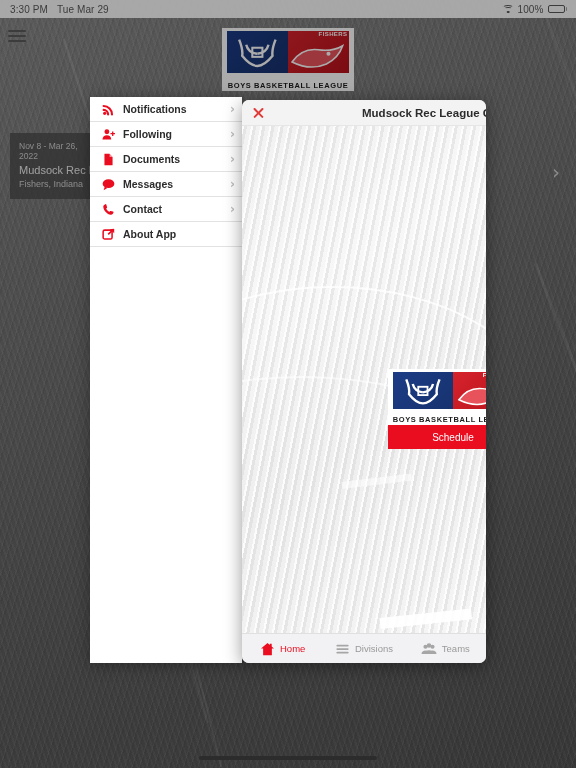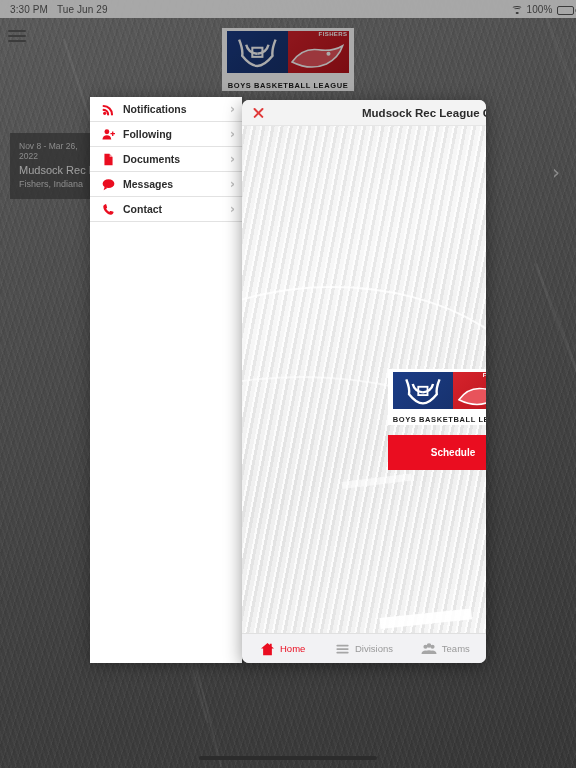--- a/index.html
+++ b/index.html
@@ -30,21 +30,21 @@
   #backdrop .s5 { left:60px; top:640px; width:260px; height:2px; transform:rotate(76deg); }
 
   
   #statusbar {
     position:absolute; left:0; top:0; width:576px; height:18px;
     display:flex; align-items:center; z-index:60;
     color:#3b3b3b; font-size:10px; letter-spacing:0.1px;
     background:rgba(175,175,175,0.92);
   }
   #statusbar .left { display:flex; gap:9px; padding-left:10px; }
-  #statusbar .right { margin-left:auto; display:flex; align-items:flex-end; gap:4px; }
+  #statusbar .right { margin-left:auto; display:flex; align-items:center; gap:4px; padding-right:9px; }
   .wifi-glyph { display:inline-block; width:11px; height:9px; position:relative; }
   .wifi-glyph i {
     position:absolute; left:50%; border:1.4px solid #3b3b3b; border-bottom-color:transparent;
     border-left-color:transparent; border-right-color:transparent; border-radius:50% 50% 0 0;
     transform:translateX(-50%);
   }
   .wifi-glyph i:nth-child(1){ width:11px; height:5px; top:0; }
   .wifi-glyph i:nth-child(2){ width:6.5px; height:3px; top:2.6px; }
   .wifi-glyph i:nth-child(3){
     width:2.6px; height:2.6px; top:6px; border-radius:50%;
@@ -152,22 +152,22 @@
   #modal-body .p1 { left:138px; top:492px; width:92px; height:11px; transform:rotate(-6deg); }
   #modal-body .p2 { left:100px; top:356px; width:70px; height:7px; transform:rotate(-7deg); opacity:.6; }
 
   #promo-card {
     position:absolute; left:146px; top:243px; width:130px;
   }
   #promo-card .logo-wrap {
     background:#ffffff; padding:0; overflow:hidden; width:130px; height:56px;
   }
   #schedule-btn {
-    margin-top:10px; width:130px; height:35px; background:#ea0d20;
-    color:#fff; font-size:10px; font-weight:bold; display:flex;
+    margin-top:0; width:130px; height:24px; background:#ea0d20;
+    color:#fff; font-size:10px; font-weight:normal; display:flex;
     align-items:center; justify-content:center;
   }
 
   #tabbar {
     position:absolute; left:0; right:0; bottom:0; height:30px;
     background:#f2f2f4; display:flex; align-items:center;
     border-top:1px solid #e0e0e0;
   }
   .tab { flex:1; display:flex; align-items:center; justify-content:center; gap:5px; }
   .tab .tlabel { font-size:9.5px; }
@@ -316,20 +316,30 @@
       <svg viewBox="0 0 16 16">
           <path fill="currentColor" d="M4.2 1.4 C2.6 1.8 1.4 3.2 1.6 4.8 c0.5 4.6 4.6 9 9.2 9.6 1.6 0.2 3-1 3.4-2.6 0.1-0.6-0.2-1-0.8-1.2l-2.5-0.8c-0.5-0.2-1 0-1.3 0.4l-0.5 0.8C7.5 10.2 5.8 8.5 5 6.9l0.8-0.5c0.4-0.3 0.6-0.8 0.4-1.3L5.4 2.2C5.2 1.6 4.8 1.3 4.2 1.4z"></path>
         </svg>
     </span>
     <span class="label">Contact</span>
     <span class="chev">›</span>
   </div>
 
 
 
+  <div class="menu-row">
+    <span class="mi">
+      <svg viewBox="0 0 16 16">
+        <rect x="1.4" y="2.6" width="11" height="11" rx="2" fill="none" stroke="currentColor" stroke-width="1.9"></rect>
+        <path d="M7.6 7.8 L14.4 1.4" stroke="currentColor" stroke-width="2" fill="none"></path>
+        <path d="M9.6 1.2 h5.4 v5.2z" fill="currentColor"></path>
+      </svg>
+    </span>
+    <span class="label">About App</span>
+  </div>
 </div>
 
 <div id="modal">
 
   <div id="modal-header">
     <div id="close-x"></div>
     <div id="modal-title">Mudsock Rec League Ga</div>
   </div>
 
   <div id="modal-body">
@@ -398,21 +408,21 @@
         </g>
       </svg>
       <span class="tlabel">Teams</span>
     </div>
   </div>
 </div>
 
 <div id="statusbar">
   <div class="left">
     <span>3:30 PM</span>
-    <span>Tue Jun 29</span>
+    <span>Tue Mar 29</span>
   </div>
   <div class="right">
     <span class="wifi-glyph">
         <i></i>
         <i></i>
         <i></i>
       </span>
     <span>100%</span>
     <span class="batt">
       <span class="body"><span class="fill"></span></span>

